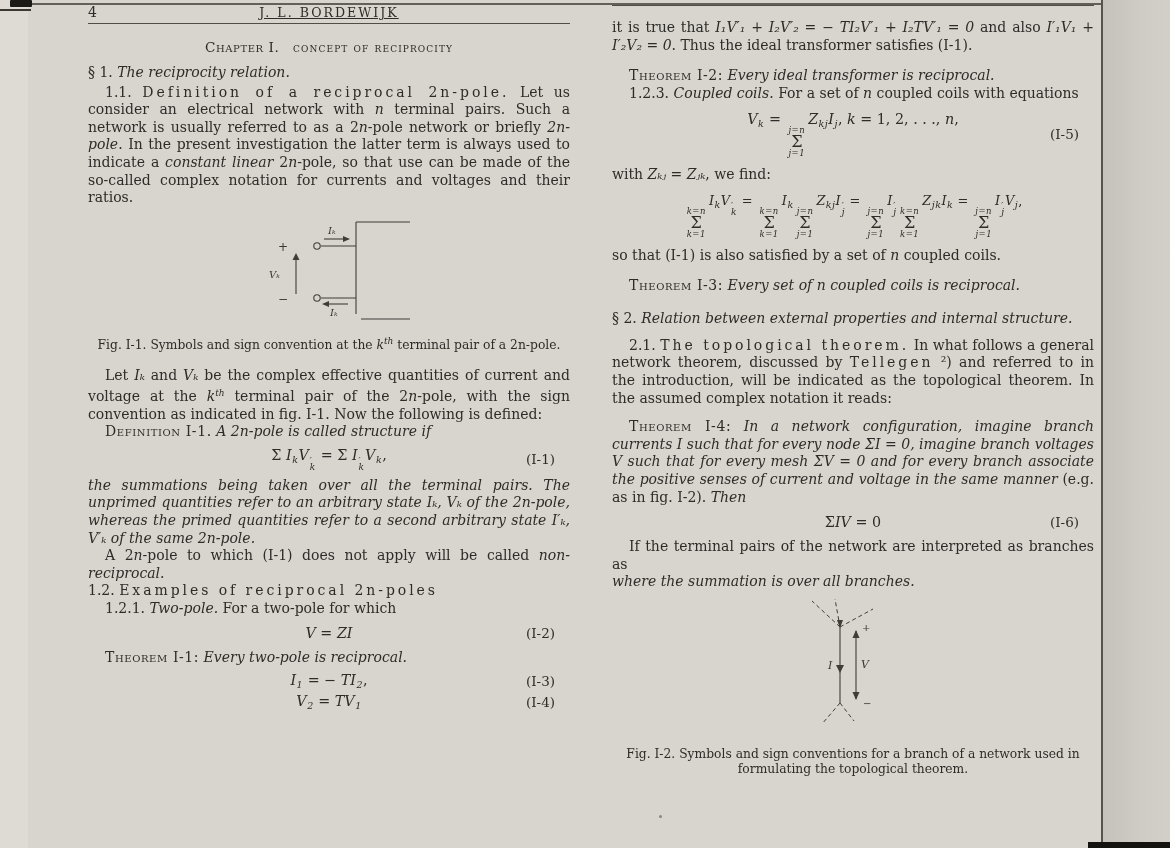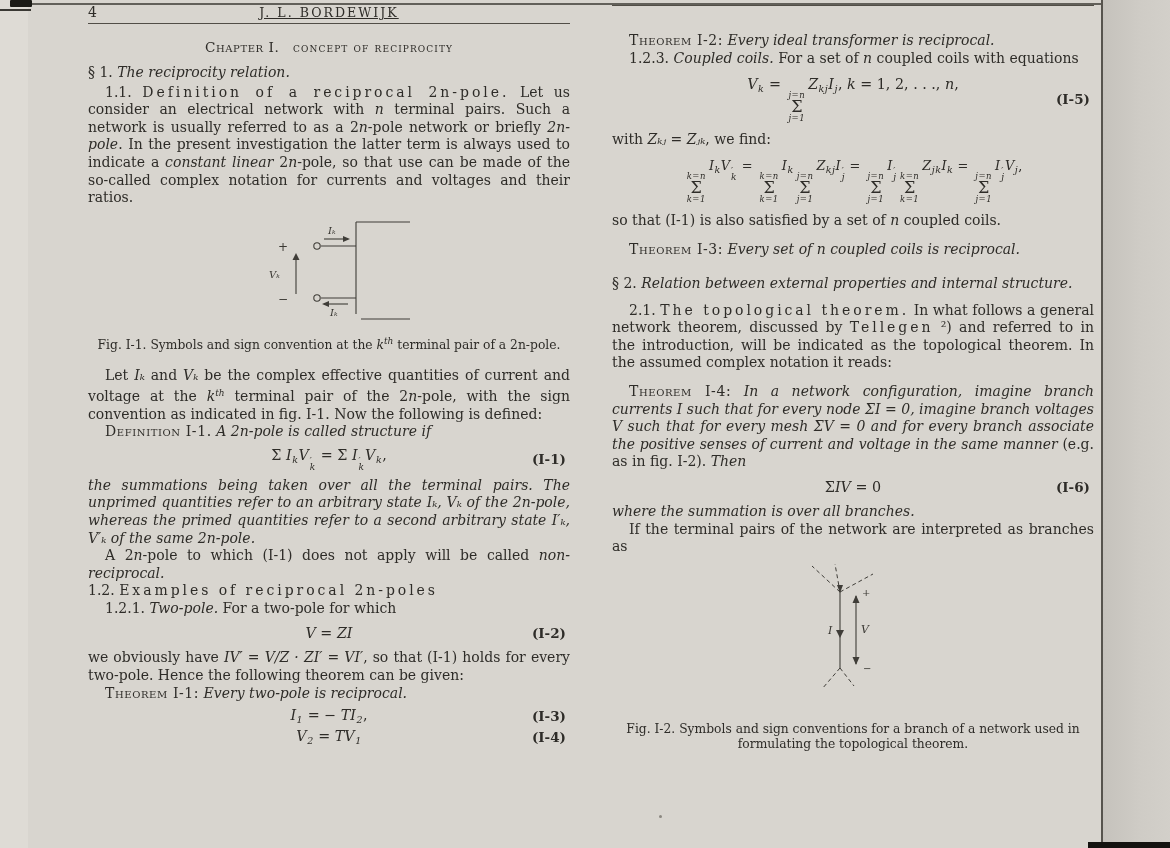--- a/index.html
+++ b/index.html
@@ -27,38 +27,38 @@
   .chapter{text-align:center;font-size:13.6px;margin-top:15px;}
   .caption{font-size:12.3px;line-height:15.6px;text-align:center;}
   
   .r-n{} .r-i,.r-m{font-style:italic;}
   .r-sc{font-variant:small-caps;letter-spacing:.6px;}
   .r-scs{font-variant:small-caps;letter-spacing:1.1px;font-size:12.8px;}
   .r-sp{letter-spacing:.21em;}
   .r-sup{font-size:9px;vertical-align:5px;font-style:italic;letter-spacing:0;}
   
   .eqline{position:relative;text-align:center;font-size:14.3px;margin:6px 0;}
-  .eqline .eqnum{position:absolute;right:4px;top:50%;transform:translateY(-50%);font-size:13.5px;font-weight:bold;}
+  .eqline .eqnum{position:absolute;right:15px;top:50%;transform:translateY(-50%);font-size:13.5px;}
   .eq-small{font-size:12.9px;}
   .mv{font-style:italic;}
   .mr{}
   .msub{font-size:9.5px;font-style:italic;vertical-align:-3px;margin-left:.5px;letter-spacing:.5px;}
   .ss{display:inline-flex;flex-direction:column;align-items:flex-start;vertical-align:-4px;margin:0 1px;}
   .ss span{font-size:9px;line-height:6.5px;font-style:italic;}
   .sum{display:inline-flex;flex-direction:column;align-items:center;vertical-align:-9px;line-height:1;margin:0 3px;}
   .sum .lim{font-size:8.5px;font-style:italic;line-height:8px;letter-spacing:.5px;}
   .sum .sig{font-size:16px;line-height:15px;}
   
   .figwrap{text-align:center;}
   .figwrap svg{overflow:visible;}
   svg .st{stroke:#3f3d38;stroke-width:1.1;fill:none;}
   svg .dash{stroke:#3f3d38;stroke-width:1;fill:none;stroke-dasharray:4 3;}
   svg .ah{fill:#3f3d38;stroke:none;}
   svg text{fill:#3a3833;font-family:"DejaVu Serif","DejaVu Sans",serif;}
-  .cap2{width:460px;margin:20px auto 0 auto;}
+  .cap2{width:460px;margin:10px auto 0 auto;}
 </style>
 </head>
 <body>
 
 <div class="shot">
 
   <div class="margin-strip"></div>
   <div class="top-edge"></div>
   <div class="corner-blob"></div>
   <div class="corner-line"></div>
@@ -119,37 +119,37 @@
     <div class="para"><span class="r-i">the summations being taken over all the terminal pairs. The unprimed quantities refer to an arbitrary state Iₖ, Vₖ of the 2n-pole, whereas the primed quantities refer to a second arbitrary state I′ₖ, V′ₖ of the same 2n-pole.</span></div>
     <div class="para ind"><span class="r-n">A 2</span><span class="r-i">n</span><span class="r-n">-pole to which (I-1) does not apply will be called </span><span class="r-i">non-reciprocal.</span></div>
     <div class="para"><span class="r-n">1.2. </span><span class="r-sp">Examples of reciprocal 2n-poles</span></div>
     <div class="para ind"><span class="r-n">1.2.1. </span><span class="r-i">Two-pole.</span><span class="r-n"> For a two-pole for which</span></div>
 
     <div class="eqline" style="margin:8px 0">
       <span class="eq-body"><span class="mv">V</span><span class="mr"> = </span><span class="mv">ZI</span></span>
       <span class="eqnum">(I-2)</span>
     </div>
 
-    <div class="para"><span class="r-n">we obviously have </span><span class="r-m">IV′ = V/Z · ZI′ = VI′</span><span class="r-n">, so that (I-1) holds for every two-pole. Hence the following theorem can be given:</span></div>
     <div class="para ind"><span class="r-sc">Theorem I-1:</span><span class="r-i"> Every two-pole is reciprocal.</span></div>
 
     <div class="eqline" style="margin:5px 0 0 0">
       <span class="eq-body"><span class="mv">I</span><span class="msub">1</span><span class="mr"> = − </span><span class="mv">TI</span><span class="msub">2</span><span class="mr">,</span></span>
       <span class="eqnum">(I-3)</span>
     </div>
     <div class="eqline" style="margin:3px 0 16px 0">
       <span class="eq-body"><span class="mv">V</span><span class="msub">2</span><span class="mr"> = </span><span class="mv">TV</span><span class="msub">1</span></span>
       <span class="eqnum">(I-4)</span>
     </div>
   </div>
 
   <div class="page page-r">
     <hr class="head-rule">
 
-    <div class="para ind" style="margin-top:26px"><span class="r-sc">Theorem I-2:</span><span class="r-i"> Every ideal transformer is reciprocal.</span></div>
+    <div class="para" style="margin-top:13px"><span class="r-n">it is true that </span><span class="r-m">I₁V′₁ + I₂V′₂ = − TI₂V′₁ + I₂TV′₁ = 0</span><span class="r-n"> and also </span><span class="r-m">I′₁V₁ + I′₂V₂ = 0</span><span class="r-n">. Thus the ideal transformer satisfies (I-1).</span></div>
+    <div class="para ind" style="margin-top:13px"><span class="r-sc">Theorem I-2:</span><span class="r-i"> Every ideal transformer is reciprocal.</span></div>
     <div class="para ind"><span class="r-n">1.2.3. </span><span class="r-i">Coupled coils.</span><span class="r-n"> For a set of </span><span class="r-i">n</span><span class="r-n"> coupled coils with equations</span></div>
 
     <div class="eqline" style="margin:9px 0">
       <span class="eq-body"><span class="mv">V</span><span class="msub">k</span><span class="mr"> = </span><span class="sum">
             <span class="lim">j=n</span>
             <span class="sig">Σ</span>
             <span class="lim">j=1</span>
           </span><span class="mv">Z</span><span class="msub">kj</span><span class="mv">I</span><span class="msub">j</span><span class="mr">,  </span><span class="mv">k</span><span class="mr"> = 1, 2, . . ., </span><span class="mv">n</span><span class="mr">,</span></span>
       <span class="eqnum">(I-5)</span>
     </div>
@@ -200,22 +200,22 @@
     <div class="para ind" style="margin-top:12px"><span class="r-sc">Theorem I-3:</span><span class="r-i"> Every set of n coupled coils is reciprocal.</span></div>
     <div class="para" style="margin-top:16px"><span class="r-n">§ 2. </span><span class="r-i">Relation between external properties and internal structure.</span></div>
     <div class="para ind" style="margin-top:9px"><span class="r-n">2.1. </span><span class="r-sp">The topological theorem.</span><span class="r-n"> In what follows a general network theorem, discussed by </span><span class="r-sp">Tellegen</span><span class="r-n"> ²) and referred to in the introduction, will be indicated as the topological theorem. In the assumed complex notation it reads:</span></div>
     <div class="para ind" style="margin-top:11px"><span class="r-sc">Theorem I-4:</span><span class="r-i"> In a network configuration, imagine branch currents I such that for every node ΣI = 0, imagine branch voltages V such that for every mesh ΣV = 0 and for every branch associate the positive senses of current and voltage in the same manner </span><span class="r-n">(e.g. as in fig. I-2).</span><span class="r-i"> Then</span></div>
 
     <div class="eqline" style="margin:8px 0">
       <span class="eq-body"><span class="mr">Σ</span><span class="mv">IV</span><span class="mr"> = 0</span></span>
       <span class="eqnum">(I-6)</span>
     </div>
 
+    <div class="para ind"><span class="r-n">If the terminal pairs of the network are interpreted as branches as</span></div>
     <div class="para"><span class="r-i">where the summation is over all branches.</span></div>
-    <div class="para ind"><span class="r-n">If the terminal pairs of the network are interpreted as branches as</span></div>
 
     <div class="figwrap" style="margin-top:6px">
       <svg width="170" height="136" viewBox="0 0 170 136">
         <path class="dash" d="M72,30 L44,4"></path>
         <path class="dash" d="M72,30 L67,2"></path>
         <path class="dash" d="M72,30 L105,12"></path>
         <path class="ah" d="M69,23 L72,31 L75,23 Z"></path>
         <path class="st" d="M72,30 V106"></path>
         <path class="ah" d="M68,68 L72,76 L76,68 Z"></path>
         <path class="dash" d="M72,106 L54,127"></path>

